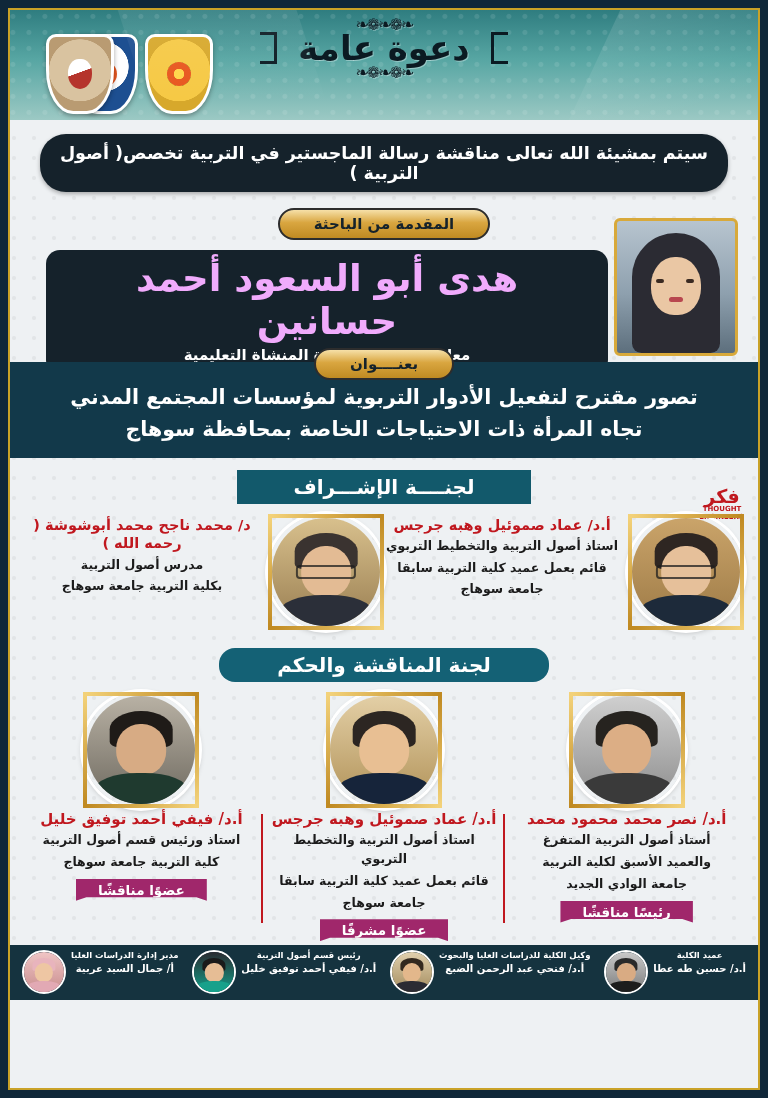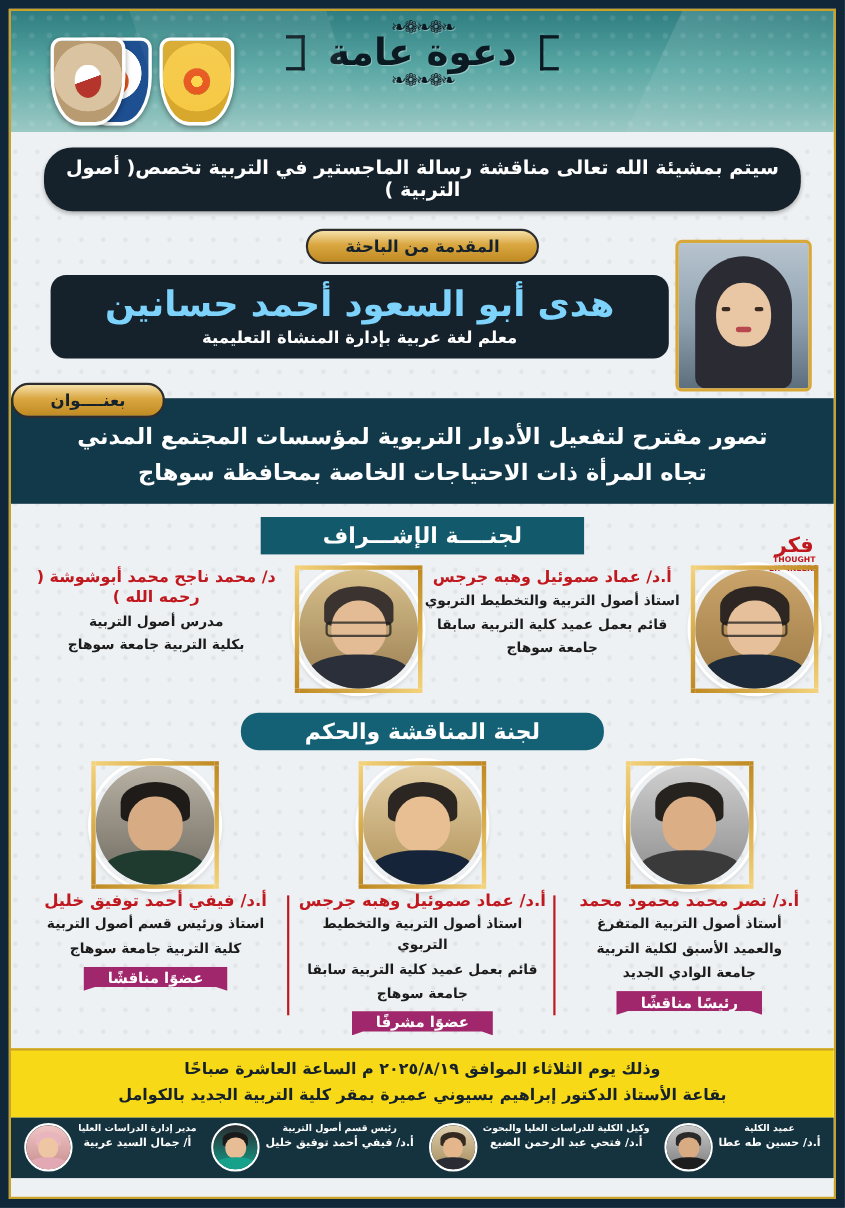--- a/index.html
+++ b/index.html
@@ -116,26 +116,26 @@
     background:linear-gradient(180deg,#f6e0a8 0%,#d9a640 45%,#c08a22 100%);
     border:2px solid #2d2d2d;border-radius:22px;
     padding:5px 34px;font-size:15px;font-weight:bold;color:#15222b;
   }
   .researcher .lbl-wrap{position:absolute;left:0;right:0;top:0;text-align:center;}
   .name-block{
     position:absolute;left:36px;right:150px;top:42px;
     background:#15222b;border-radius:14px;padding:8px 14px 10px;
     text-align:center;
   }
-  .name-block .nm{font-size:32px;font-weight:bold;color:#7dd3fc;line-height:1.15;}
+  .name-block .nm{font-size:37px;font-weight:bold;color:#f0abfc;line-height:1.15;}
   .name-block .role{font-size:15px;font-weight:bold;color:#ffffff;margin-top:3px;}
 
   
   .title-sec{position:relative;margin-top:4px;background:#12394a;padding:20px 16px 12px;text-align:center;}
-  .title-sec .lbl-wrap{position:absolute;left:0;right:0;top:-14px;text-align:left;}
+  .title-sec .lbl-wrap{position:absolute;left:0;right:0;top:-14px;text-align:center;}
   .title-sec .ttl{font-size:20.5px;font-weight:bold;color:#ffffff;line-height:1.55;}
 
   
   .sec-head{
     display:block;margin:12px auto 6px;width:294px;
     background:#12596b;color:#ffffff;text-align:center;
     font-size:20px;font-weight:bold;letter-spacing:1px;padding:5px 0;
   }
   .sec-head.wide{width:330px;background:#146175;border-radius:16px;}
 
@@ -337,24 +337,20 @@
         </div>
         <div class="com">
           <div class="nm">أ.د/ فيفي أحمد توفيق خليل</div>
           <div class="ds">استاذ ورئيس قسم أصول التربية</div>
           <div class="ds">كلية التربية جامعة سوهاج</div>
           <span class="ribbon">عضوًا مناقشًا</span>
         </div>
       </div>
     </div>
 
-    <div class="yellow">
-      <div>وذلك يوم الثلاثاء الموافق ٢٠٢٥/٨/١٩ م الساعة العاشرة صباحًا</div>
-      <div>بقاعة الأستاذ الدكتور إبراهيم بسيوني عميرة بمقر كلية التربية الجديد بالكوامل</div>
-    </div>
 
     <div class="officials">
       <div class="off">
         <div class="t">
           <div class="r">عميد الكلية</div>
           <div class="n">أ.د/ حسين طه عطا</div>
         </div>
         <div class="av">
           <span class="av-bg" style="background:linear-gradient(180deg,#c9c9c9 0%,#7d7d7d 100%)"></span>
           <span class="av-hair" style="background:#2a2a2a"></span>

